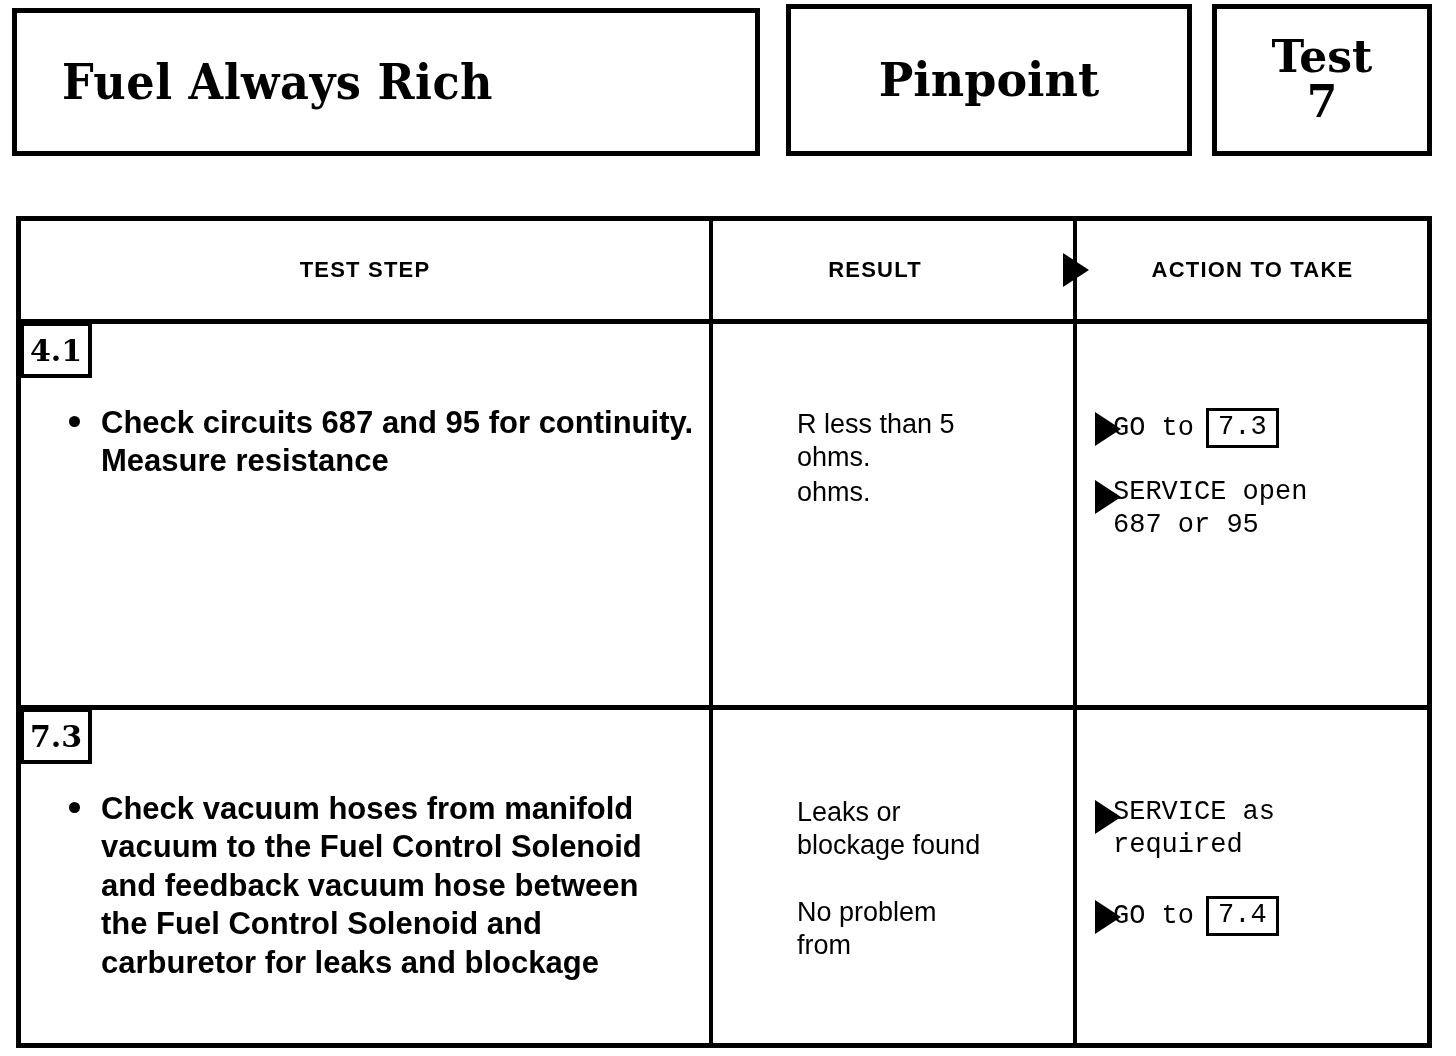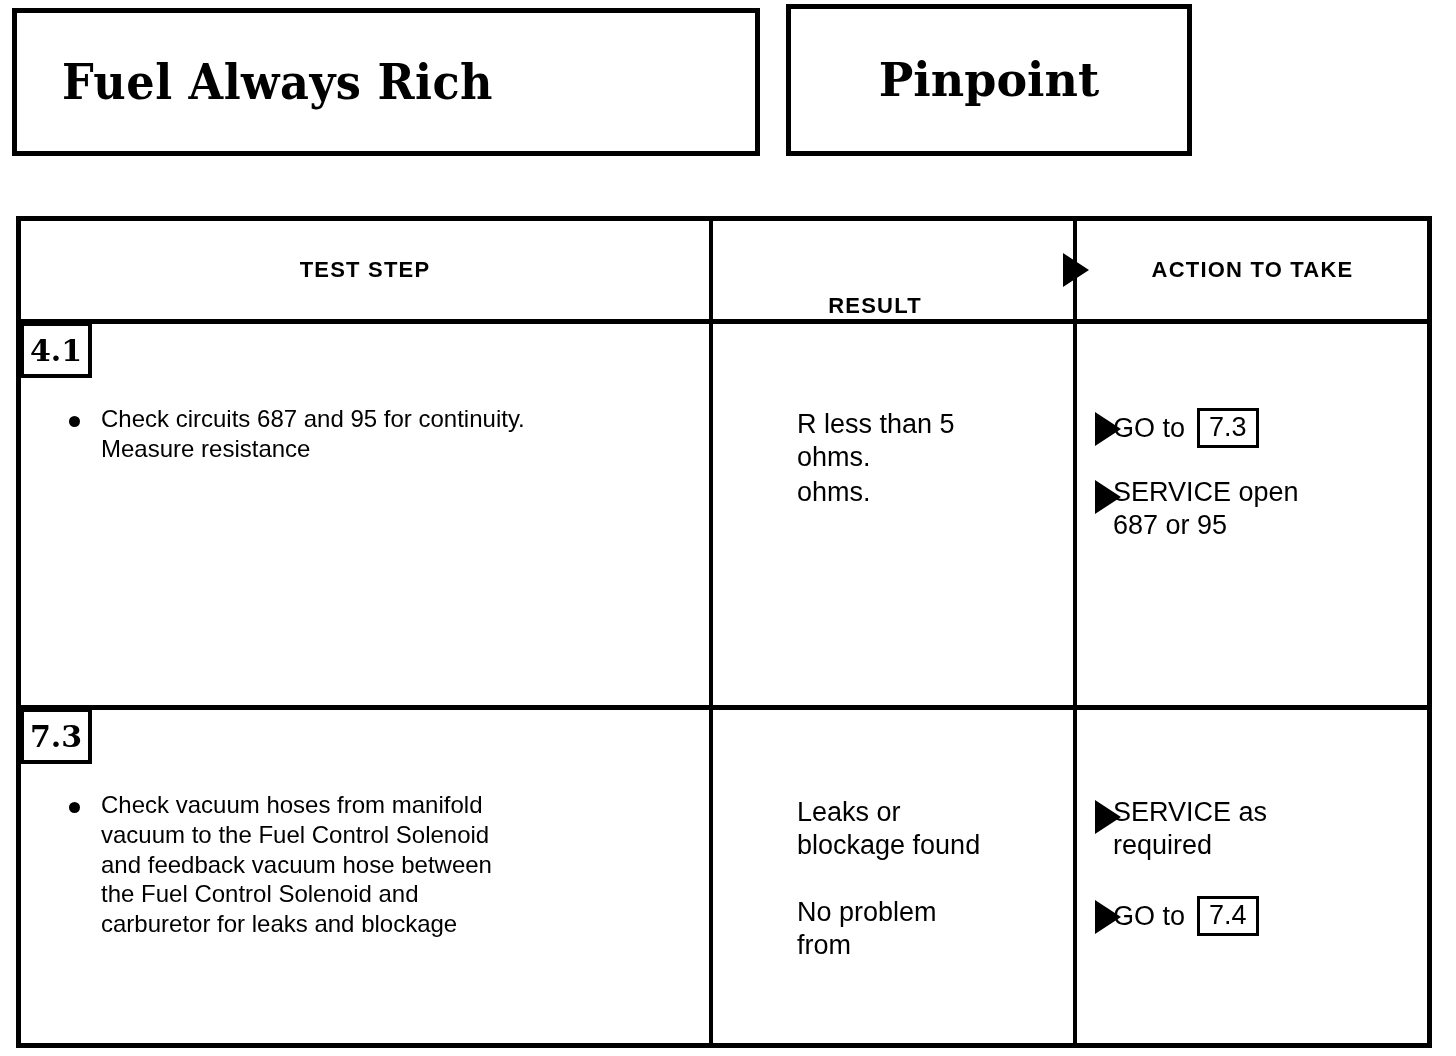--- a/index.html
+++ b/index.html
@@ -41,21 +41,21 @@
   #vrule-2{left:1052px;}
 
   
   .thead{position:absolute;left:0;top:0;right:0;height:98px;}
   .thead-rule{position:absolute;left:0;right:0;top:98px;height:5px;background:#000;}
   .th{
     position:absolute;top:0;height:98px;display:flex;align-items:center;
     justify-content:center;font-weight:bold;font-size:22px;letter-spacing:1.2px;
   }
   #th-test-step{left:0;width:688px;}
-  #th-result{left:692px;width:376px;align-items:flex-end;}
+  #th-result{left:692px;width:376px;}
   #th-action{left:1056px;width:351px;}
   #th-result .lbl{transform:translateX(-26px);}
 
   .tri{
     width:0;height:0;border-left:26px solid #000;
     border-top:17px solid transparent;border-bottom:17px solid transparent;
   }
   #th-result .tri{position:absolute;right:0px;top:32px;}
 
   
@@ -66,34 +66,34 @@
 
   .step-badge{
     position:absolute;left:-1px;top:-2px;
     min-width:50px;height:56px;border:4px solid #000;background:#fff;
     box-sizing:border-box;display:flex;align-items:center;justify-content:center;
     font-family:"DejaVu Serif", serif;font-weight:bold;font-size:30px;
     padding:0 6px;z-index:3;
   }
 
   .step-body{position:absolute;left:44px;top:80px;width:620px;}
-  .bullet-item{position:relative;padding-left:36px;font-size:24px;font-weight:normal;line-height:1.24;}
+  .bullet-item{position:relative;padding-left:36px;font-size:31px;font-weight:bold;line-height:1.24;}
   .bullet-dot{
     position:absolute;left:4px;top:12px;width:11px;height:11px;border-radius:50%;background:#000;
   }
   .bullet-line{display:block;white-space:nowrap;}
 
   
   .result-col{position:absolute;left:692px;width:360px;top:0;height:100%;}
   .result-item{position:absolute;left:48px;width:312px;font-size:27px;line-height:1.22;}
   .result-item .tri{position:absolute;right:-48px;top:4px;}
   .rline{display:block;white-space:nowrap;margin-left:36px;}
 
   
-  .action-col{position:absolute;left:1056px;width:351px;top:0;height:100%;}
+  .action-col{position:absolute;left:1056px;width:351px;top:0;height:100%;font-family:Liberation Mono, monospace;}
   .action-item{position:absolute;left:36px;width:315px;font-size:27px;line-height:1.22;}
   .aline{display:block;white-space:nowrap;}
   .goto{display:flex;align-items:center;gap:12px;}
   .goto-box{
     border:3px solid #000;box-sizing:border-box;background:#fff;
     padding:1px 9px 3px 9px;font-size:27px;line-height:1.12;
   }
 </style>
 </head>
 <body>
@@ -101,20 +101,26 @@
 <div class="banner">
 
   <div class="hbox" id="title-box">
     <div class="title-text" id="title-text">Fuel Always Rich</div>
   </div>
 
   <div class="hbox" id="pinpoint-box">
     <div class="center-serif">Pinpoint</div>
   </div>
 
+  <div class="hbox" id="test-box">
+    <div class="center-serif">
+      <span>Test</span><br>
+      <span>7</span>
+    </div>
+  </div>
 
 </div>
 
 <div class="table">
 
   <div class="vrule" id="vrule-1"></div>
   <div class="vrule" id="vrule-2"></div>
 
   <div class="thead">
     <div class="th" id="th-test-step">

